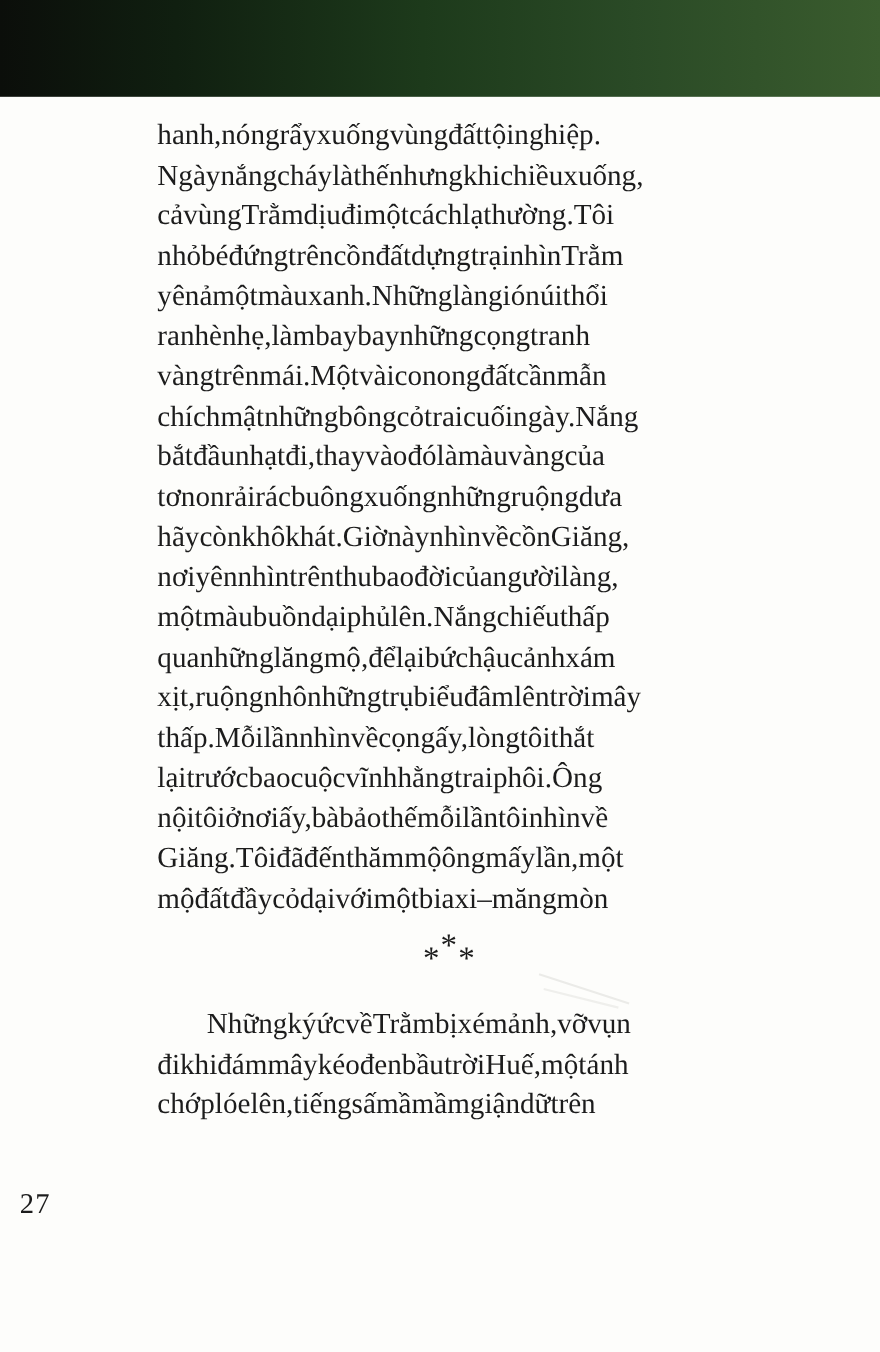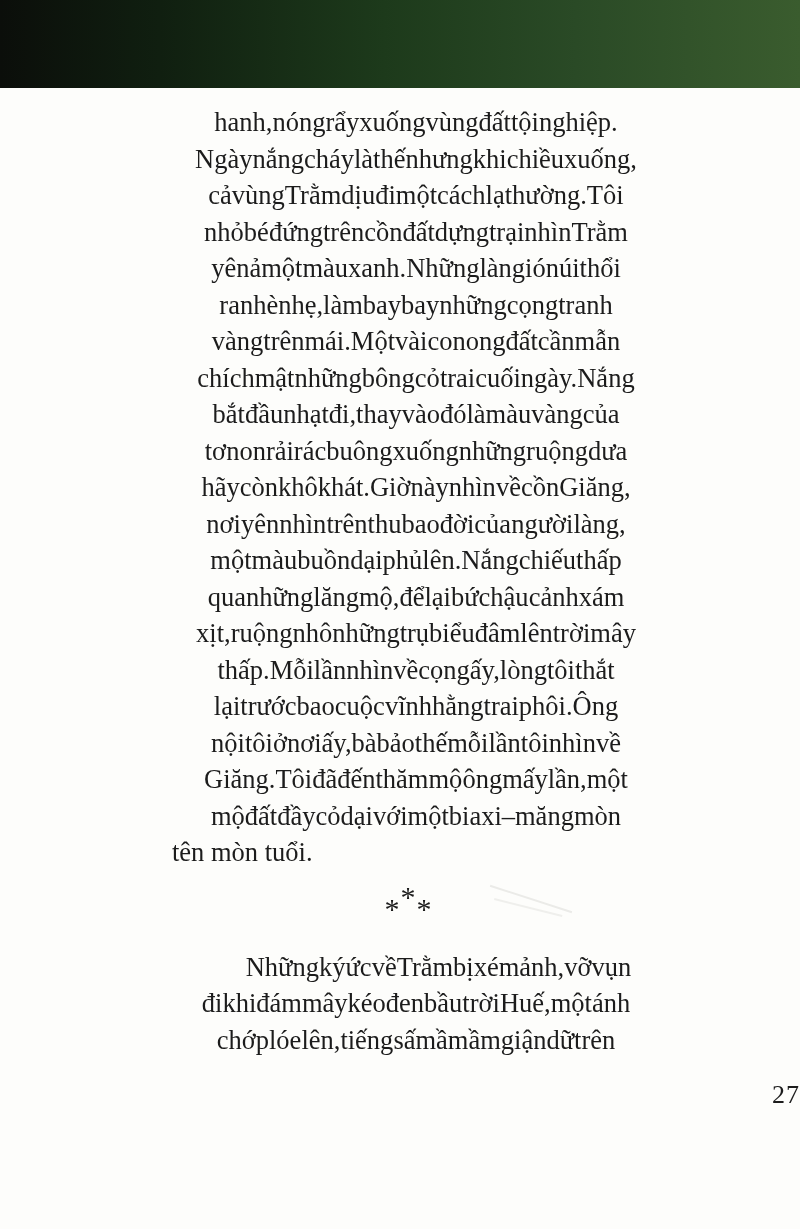--- a/index.html
+++ b/index.html
@@ -31,27 +31,26 @@
   .text-block {
     position: absolute;
     left: 143px;
     right: 140px;
     top: 104px;
     font-size: 26.5px;
   }
 
   .tline {
     display: flex;
-    justify-content: center;
+    justify-content: flex-start;
     align-items: baseline;
     height: 36.5px;
     line-height: 36.5px;
     white-space: nowrap;
     overflow: visible;
-    margin-left: 29px;
   }
   .tline.flush {
     display: block;
     white-space: pre;
   }
   .tline.indent { padding-left: 45px; }
 
   .separator {
     height: 40px;
     margin-top: 12px;
@@ -80,21 +79,21 @@
     width: 70px; height: 2px;
     background: #efefec;
     transform: rotate(-4deg);
   }
 
   .page-number {
     position: absolute;
     top: 1080px;
     left: 18px;
     right: 0;
-    text-align: right;
+    text-align: left;
     font-size: 26px;
     line-height: 30px;
     letter-spacing: 1px;
   }
 </style>
 </head>
 <body>
 
 <div class="screen">
 
@@ -334,21 +333,20 @@
           <span>đất</span>
           <span>đầy</span>
           <span>cỏ</span>
           <span>dại</span>
           <span>với</span>
           <span>một</span>
           <span>bia</span>
           <span>xi–măng</span>
           <span>mòn</span>
         </div>
-        <div class="tline flush">tên mòn tuổi.</div>
       </div>
 
     <div class="separator">
       <span class="low">*</span><span class="high">*</span><span class="low">*</span>
     </div>
 
     <div class="para para2">
         <div class="tline indent">
           <span>Những</span>
           <span>ký</span>

